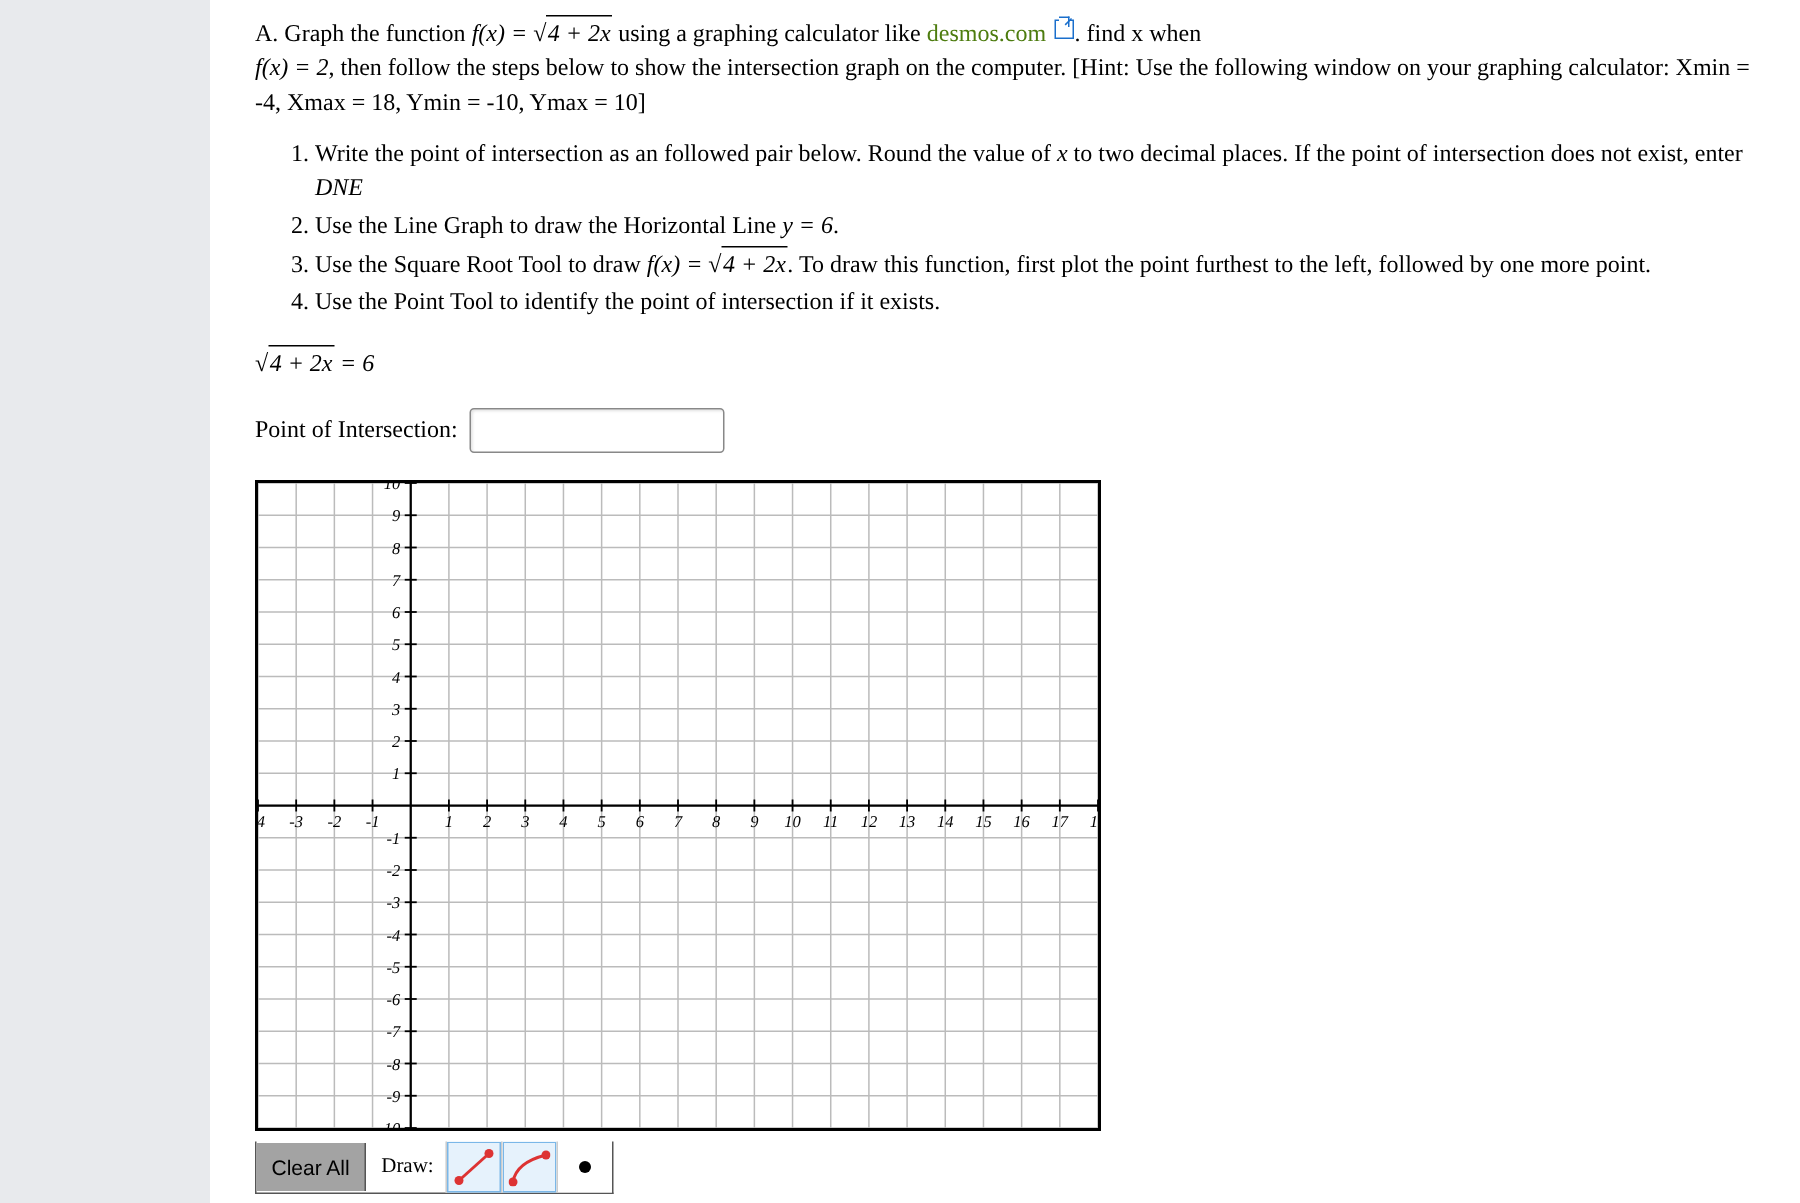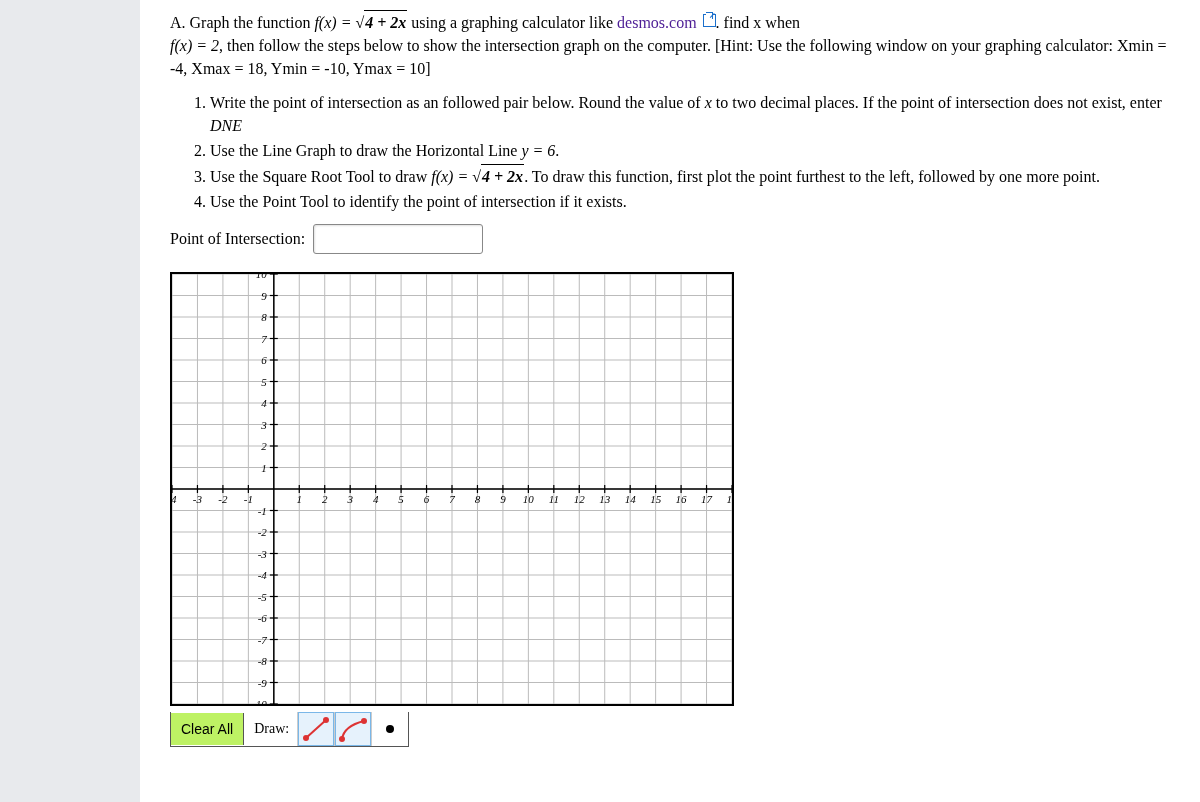--- a/index.html
+++ b/index.html
@@ -15,21 +15,21 @@
     width: 1060px;
     min-height: 802px;
     margin-left: 140px;
     padding: 10px 30px 20px 30px;
     box-sizing: border-box;
   }
   .content {
     line-height: 1.45;
   }
   .math-ital { font-style: italic; font-family: "Times New Roman", serif; }
-  .link { color: #4c1d95; text-decoration: none; cursor: pointer; }
+  .link { color: #4d7c0f; text-decoration: none; cursor: pointer; }
   .ext-icon {
     display: inline-block;
     width: 11px; height: 11px;
     border: 1px solid #1a6fcc;
     position: relative;
     margin-left: 2px;
     vertical-align: 1px;
   }
   .ext-icon::before {
     content: "";
@@ -61,21 +61,20 @@
     padding-left: 0;
   }
   .sqrt .tick {
     display: inline-block;
     font-family: "Times New Roman", serif;
   }
   .sqrt .rad {
     display: inline-block;
     border-top: 1px solid #000;
     padding: 0 1px;
-    font-weight: bold;
   }
 
   .eqline { margin: 16px 0 18px 0; }
 
   .poi-row {
     display: flex;
     align-items: center;
     gap: 8px;
     margin-bottom: 18px;
   }
@@ -102,21 +101,21 @@
     border: 1px solid #555;
     border-top: none;
     width: fit-content;
     font-family: Arial, sans-serif;
     font-size: 14px;
   }
   .toolbar .btn-text {
     padding: 6px 10px;
     border-right: 1px solid #555;
     cursor: pointer;
-    background: #bef264;
+    background: #a3a3a3;
   }
   .toolbar .draw-label {
     padding: 6px 8px 6px 10px;
     font-family: Liberation Serif, serif;
   }
   .tool {
     width: 36px;
     height: 34px;
     border-left: 1px solid #ccc;
     display: flex;
@@ -154,20 +153,23 @@
         <span>Use the Line Graph to draw the Horizontal Line </span><span class="math-ital">y = 6</span><span>.</span>
       </li>
       <li>
         <span>Use the Square Root Tool to draw </span><span class="math-ital">f(x) = </span><span class="sqrt"><span class="tick">√</span><span class="rad math-ital">4 + 2x</span></span><span>. To draw this function, first plot the point furthest to the left, followed by one more point.</span>
       </li>
       <li>
         <span>Use the Point Tool to identify the point of intersection if it exists.</span>
       </li>
     </ol>
 
+    <div class="eqline">
+      <span class="sqrt"><span class="tick">√</span><span class="rad math-ital">4 + 2x</span></span><span class="math-ital"> = 6</span>
+    </div>
 
     <div class="poi-row">
       <span>Point of Intersection:</span>
       <input class="poi-input" type="text" value="" style="">
     </div>
 
     <div class="graph-wrap">
       <svg id="grid-svg" class="grid" width="560" height="430">
           <line x1="0" y1="0" x2="0" y2="430" stroke="#bbb" stroke-width="1"></line>
           <line x1="25.454545454545457" y1="0" x2="25.454545454545457" y2="430" stroke="#bbb" stroke-width="1"></line>

